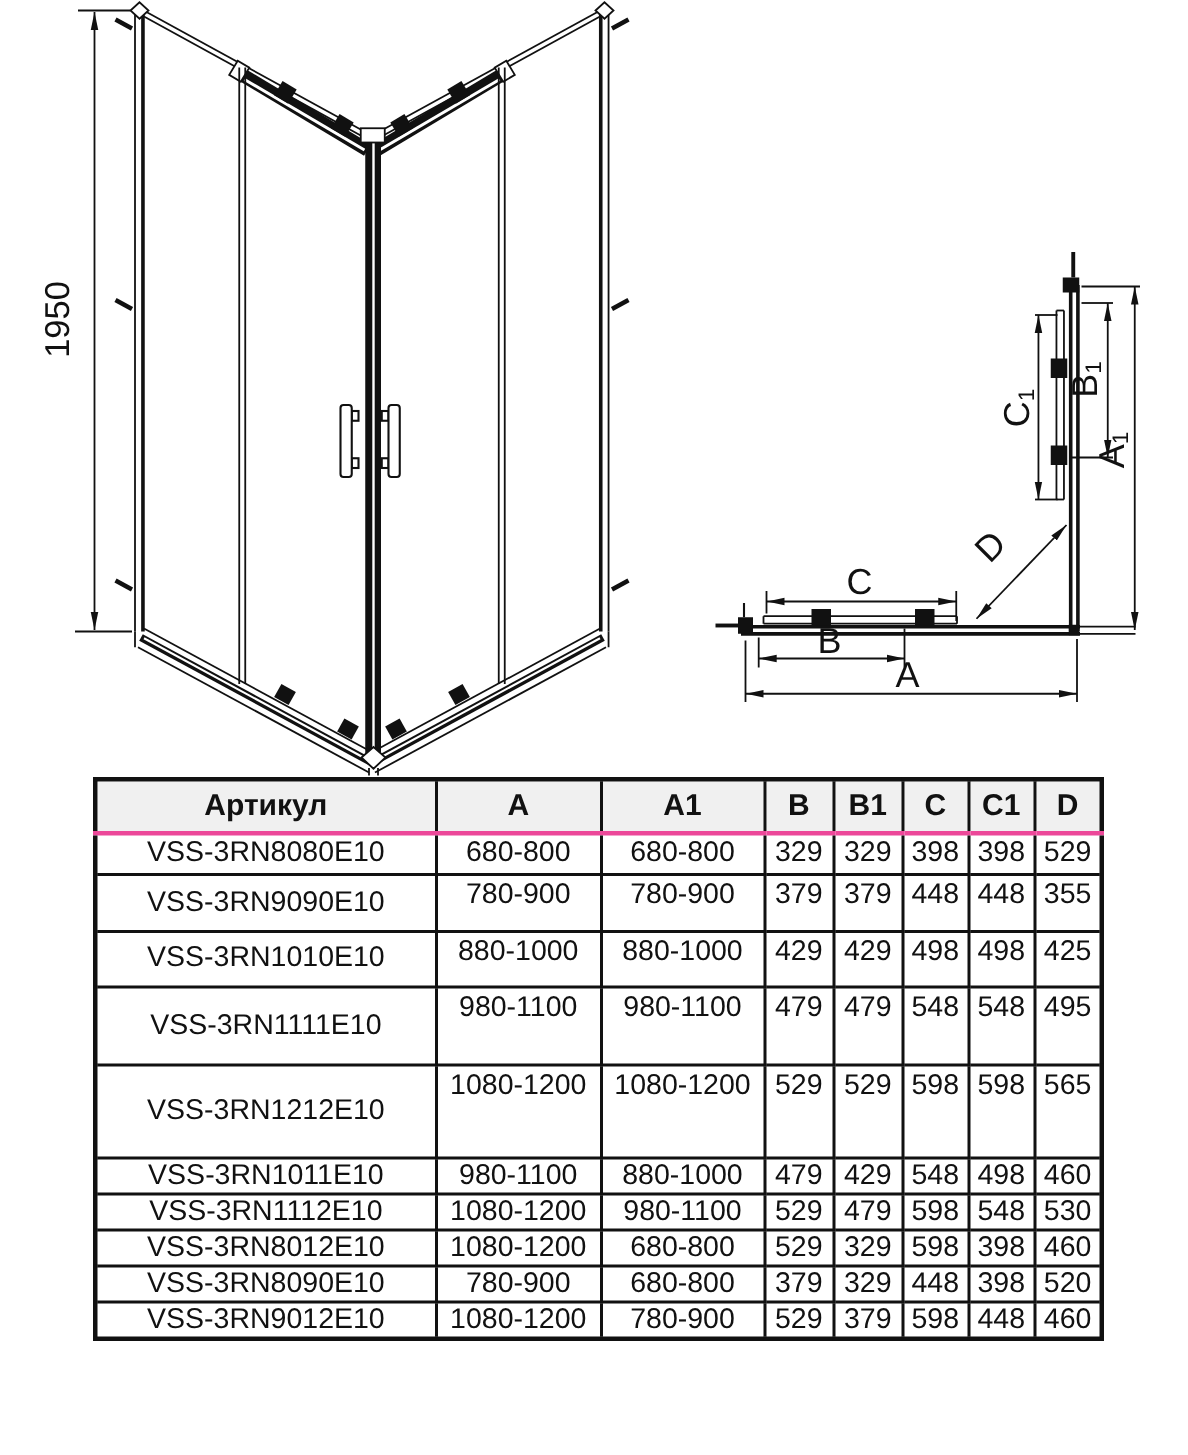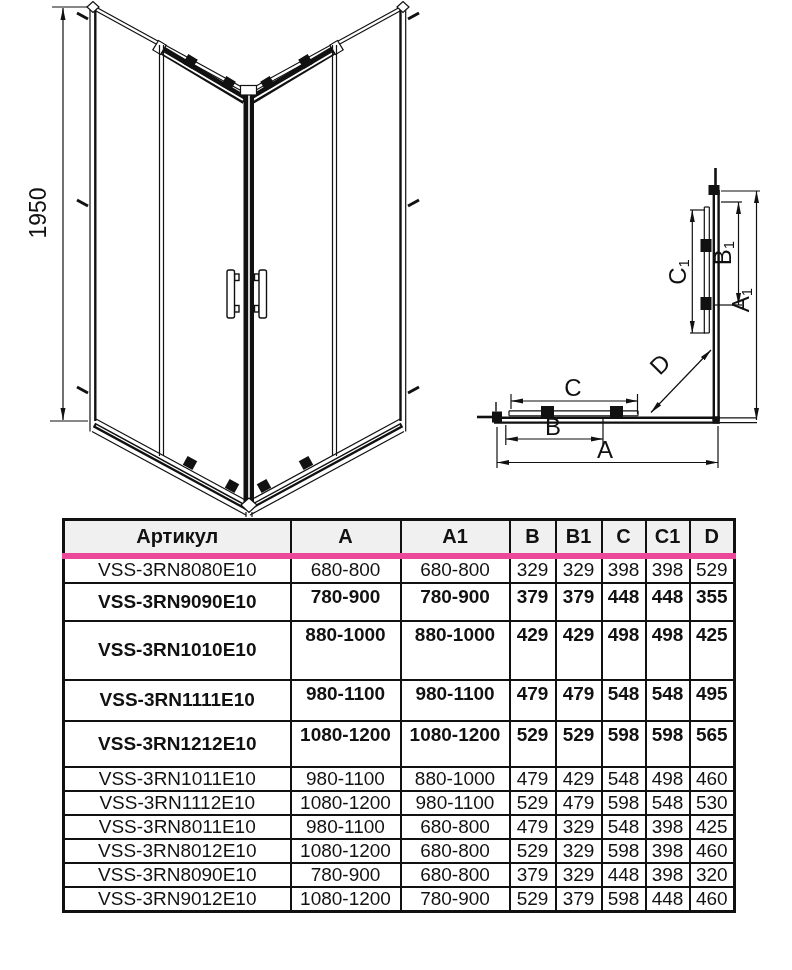--- a/index.html
+++ b/index.html
@@ -4,26 +4,26 @@
 <style>
   html,body{margin:0;padding:0;}
   body{width:792px;height:970px;background:#fff;position:relative;
        font-family:"Liberation Sans",sans-serif;color:#111;}
   #drawing-svg{position:absolute;top:0;left:0;}
   svg text{font-family:"Liberation Sans",sans-serif;fill:#111;stroke:none;}
   table.spec{position:absolute;left:62px;top:518px;width:671px;
              border-collapse:collapse;table-layout:fixed;background:#fff;}
   .spec th,.spec td{border:2px solid #111;text-align:center;padding:0 2px;
              font-size:19px;overflow:hidden;white-space:nowrap;vertical-align:middle;}
-  .spec th{background:#f0f0f0;font-size:20px;font-weight:bold;border-bottom:6px solid #ec4899;}
+  .spec th{background:#f0f0f0;font-size:20px;font-weight:bold;border-bottom:3px solid #ec4899;}
   .spec{border:3px solid #111;outline:0;}
   tr.hh{height:36px}
-  tr.h27{height:27px} tr.h38{height:38px} tr.h42{height:59px}
-  tr.h40{height:41px} tr.h46{height:46px} tr.h22{height:22px}
-  tr.tall td{vertical-align:top;padding-top:2px;font-weight:bold;}
+  tr.h27{height:27px} tr.h38{height:38px} tr.h42{height:37px}
+  tr.h40{height:52px} tr.h46{height:62px} tr.h22{height:22px}
+  tr.tall td{vertical-align:top;padding-top:2px;}
   tr.tall td:first-child{vertical-align:middle;padding-top:0;}
 </style>
 </head>
 <body>
 
 <svg id="drawing-svg" width="792" height="518" viewBox="0 0 792 518">
   <defs>
     <marker id="aE" markerWidth="13" markerHeight="7" refX="12" refY="3.5" orient="auto" markerUnits="userSpaceOnUse">
       <path d="M0,1 L12,3.5 L0,6 Z" fill="#111"></path>
     </marker>
@@ -273,48 +273,38 @@
       <td>VSS-3RN1112E10</td>
       <td>1080-1200</td>
       <td>980-1100</td>
       <td>529</td>
       <td>479</td>
       <td>598</td>
       <td>548</td>
       <td>530</td>
     </tr>
     <tr class="h22">
-      <td>VSS-3RN8011E10</td>
-      <td>980-1100</td>
-      <td>680-800</td>
-      <td>479</td>
-      <td>329</td>
-      <td>548</td>
-      <td>398</td>
-      <td>425</td>
-    </tr>
-    <tr class="h22">
       <td>VSS-3RN8012E10</td>
       <td>1080-1200</td>
       <td>680-800</td>
       <td>529</td>
       <td>329</td>
       <td>598</td>
       <td>398</td>
       <td>460</td>
     </tr>
     <tr class="h22">
       <td>VSS-3RN8090E10</td>
       <td>780-900</td>
       <td>680-800</td>
       <td>379</td>
       <td>329</td>
       <td>448</td>
       <td>398</td>
-      <td>320</td>
+      <td>520</td>
     </tr>
     <tr class="h22">
       <td>VSS-3RN9012E10</td>
       <td>1080-1200</td>
       <td>780-900</td>
       <td>529</td>
       <td>379</td>
       <td>598</td>
       <td>448</td>
       <td>460</td>

